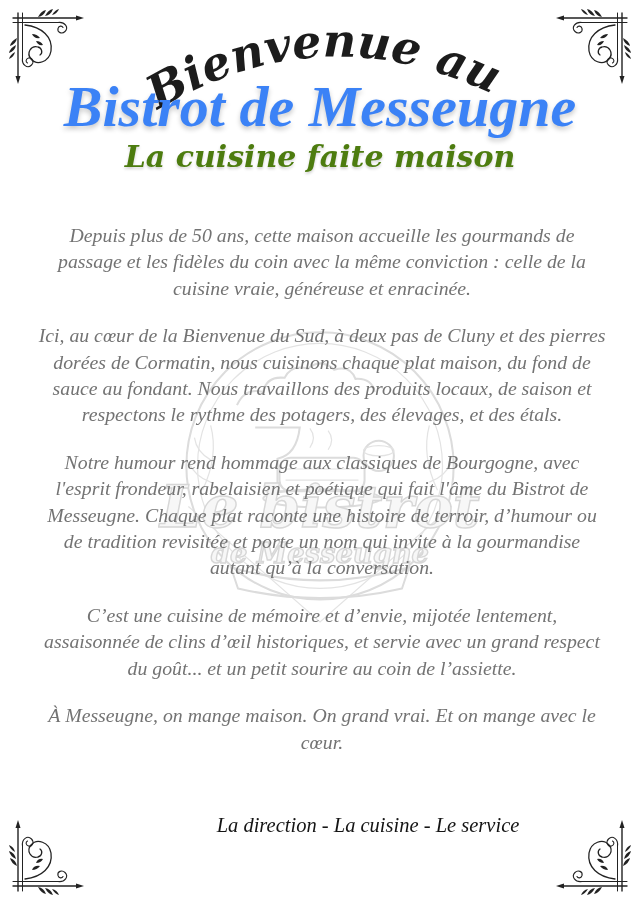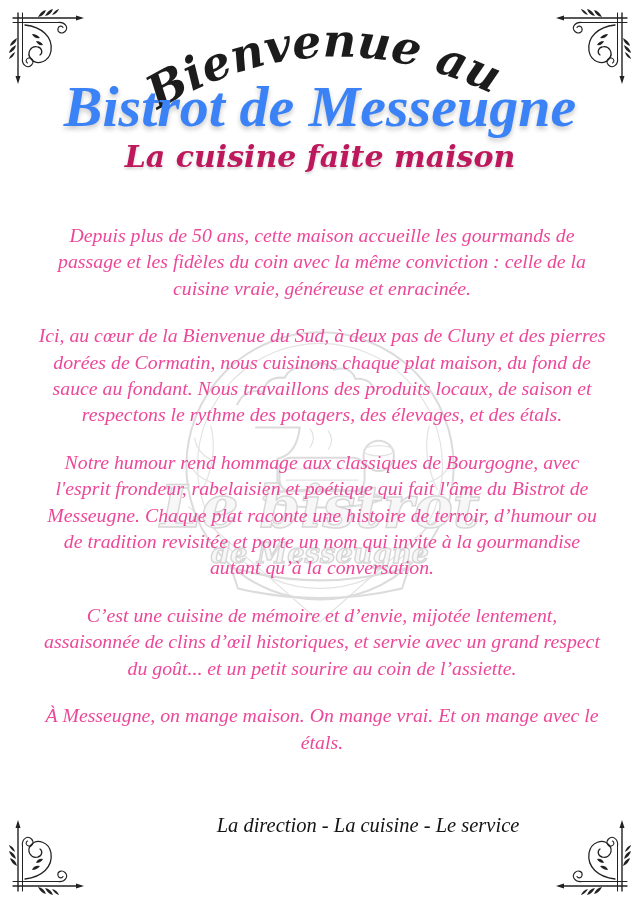--- a/index.html
+++ b/index.html
@@ -41,34 +41,34 @@
     font-size:58px;
     text-shadow:0 3px 5px rgba(0,0,0,0.22);
     white-space:nowrap;
   }
   .subtitle{
     position:absolute;top:136px;left:0;width:640px;
     text-align:center;
     font-family:"DejaVu Serif", serif;
     font-style:italic;font-weight:bold;
     font-size:30px;line-height:42px;
-    color:#be185d;
+    color:#4d7c0f;
     text-shadow:0 2px 3px rgba(0,0,0,0.18);
   }
   
   .content{
     position:absolute;top:222px;left:34px;right:34px;
   }
   .content p{
     margin:0 0 21px 4px;
     font-style:italic;
     font-size:19.8px;
     line-height:26.4px;
     text-align:center;
-    color:#ec4899;
+    color:#737373;
   }
   
   .footer{
     position:absolute;top:811px;left:0;width:640px;
     text-align:center;
     font-style:italic;
     font-size:20.5px;line-height:28px;
     color:#141414;
     padding-left:48px;
   }
@@ -148,20 +148,20 @@
 
   <div class="title" style="color:#3b82f6">Bistrot de Messeugne</div>
 
   <div class="subtitle">La cuisine faite maison</div>
 
   <div class="content">
     <p>Depuis plus de 50 ans, cette maison accueille les gourmands de passage et les fidèles du coin avec la même conviction : celle de la cuisine vraie, généreuse et enracinée.</p>
     <p>Ici, au cœur de la Bienvenue du Sud, à deux pas de Cluny et des pierres dorées de Cormatin, nous cuisinons chaque plat maison, du fond de sauce au fondant. Nous travaillons des produits locaux, de saison et respectons le rythme des potagers, des élevages, et des étals.</p>
     <p>Notre humour rend hommage aux classiques de Bourgogne, avec l'esprit frondeur, rabelaisien et poétique qui fait l'âme du Bistrot de Messeugne. Chaque plat raconte une histoire de terroir, d’humour ou de tradition revisitée et porte un nom qui invite à la gourmandise autant qu’à la conversation.</p>
     <p>C’est une cuisine de mémoire et d’envie, mijotée lentement, assaisonnée de clins d’œil historiques, et servie avec un grand respect du goût... et un petit sourire au coin de l’assiette.</p>
-    <p>À Messeugne, on mange maison. On mange vrai. Et on mange avec le étals.</p>
+    <p>À Messeugne, on mange maison. On grand vrai. Et on mange avec le cœur.</p>
   </div>
 
   <div class="footer">
     <div>La direction - La cuisine - Le service</div>
   </div>
 
 </div>
 
 </body></html>

